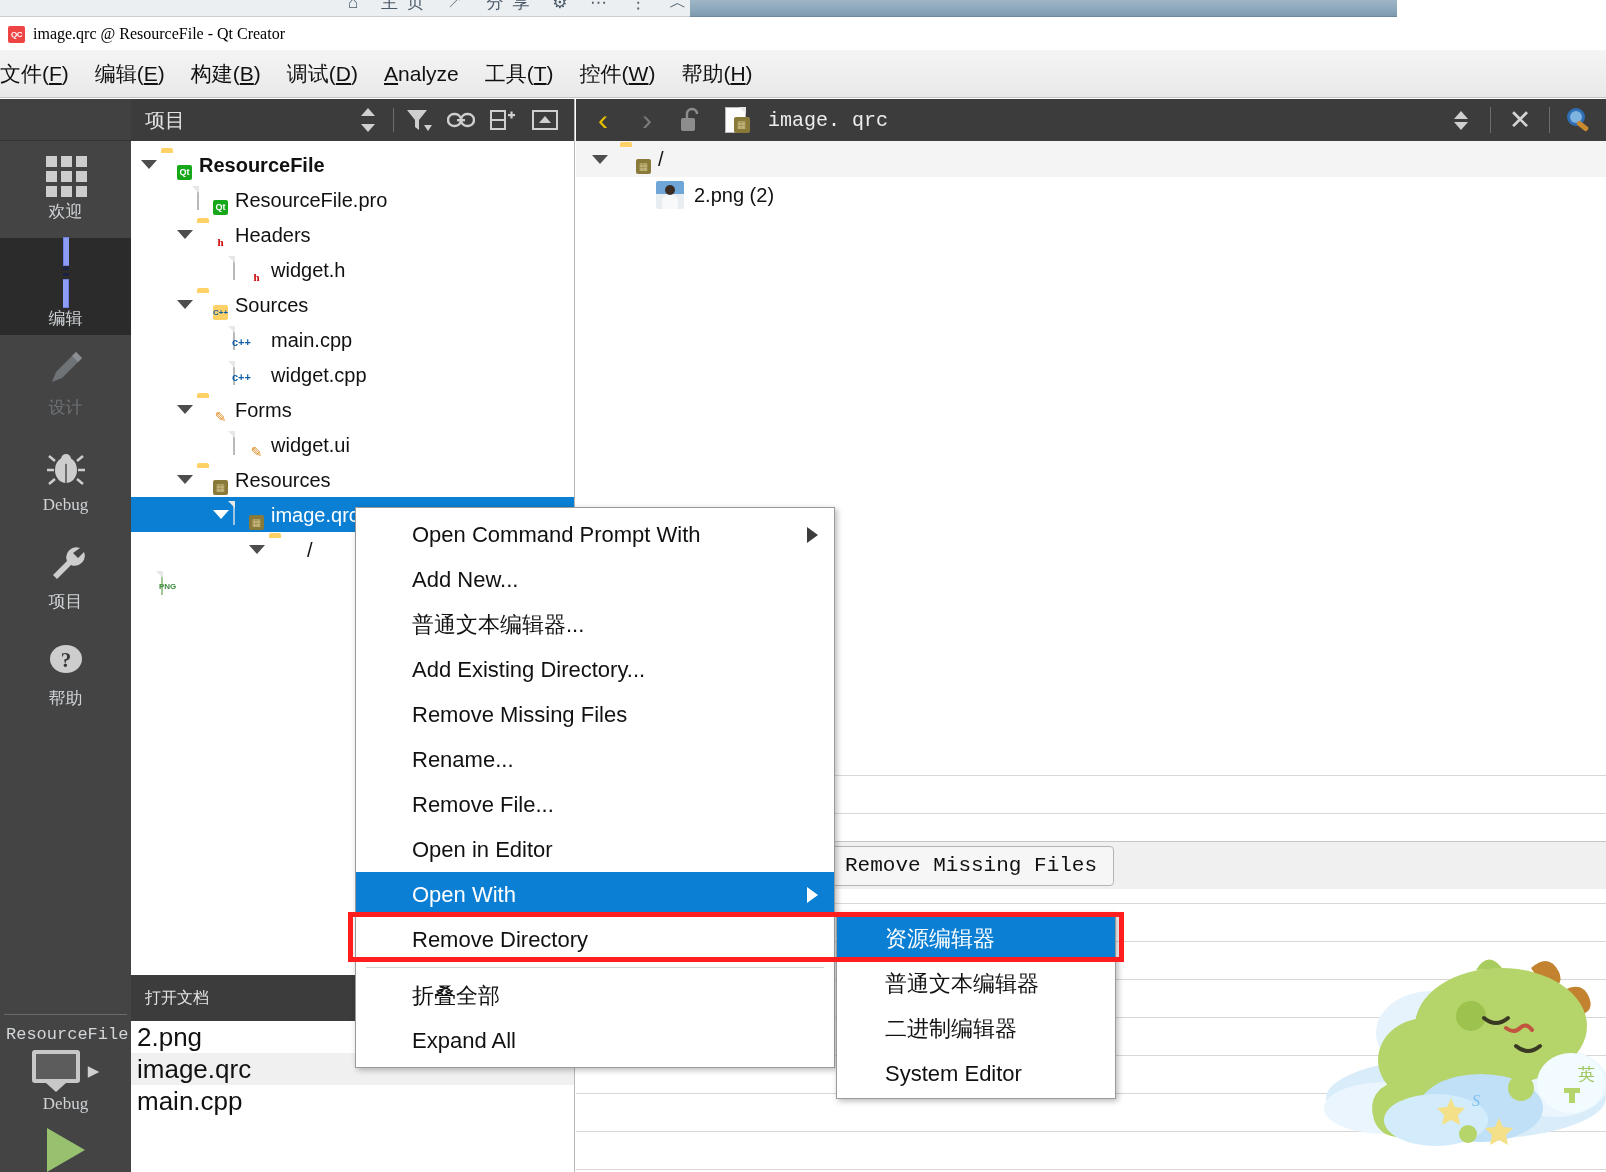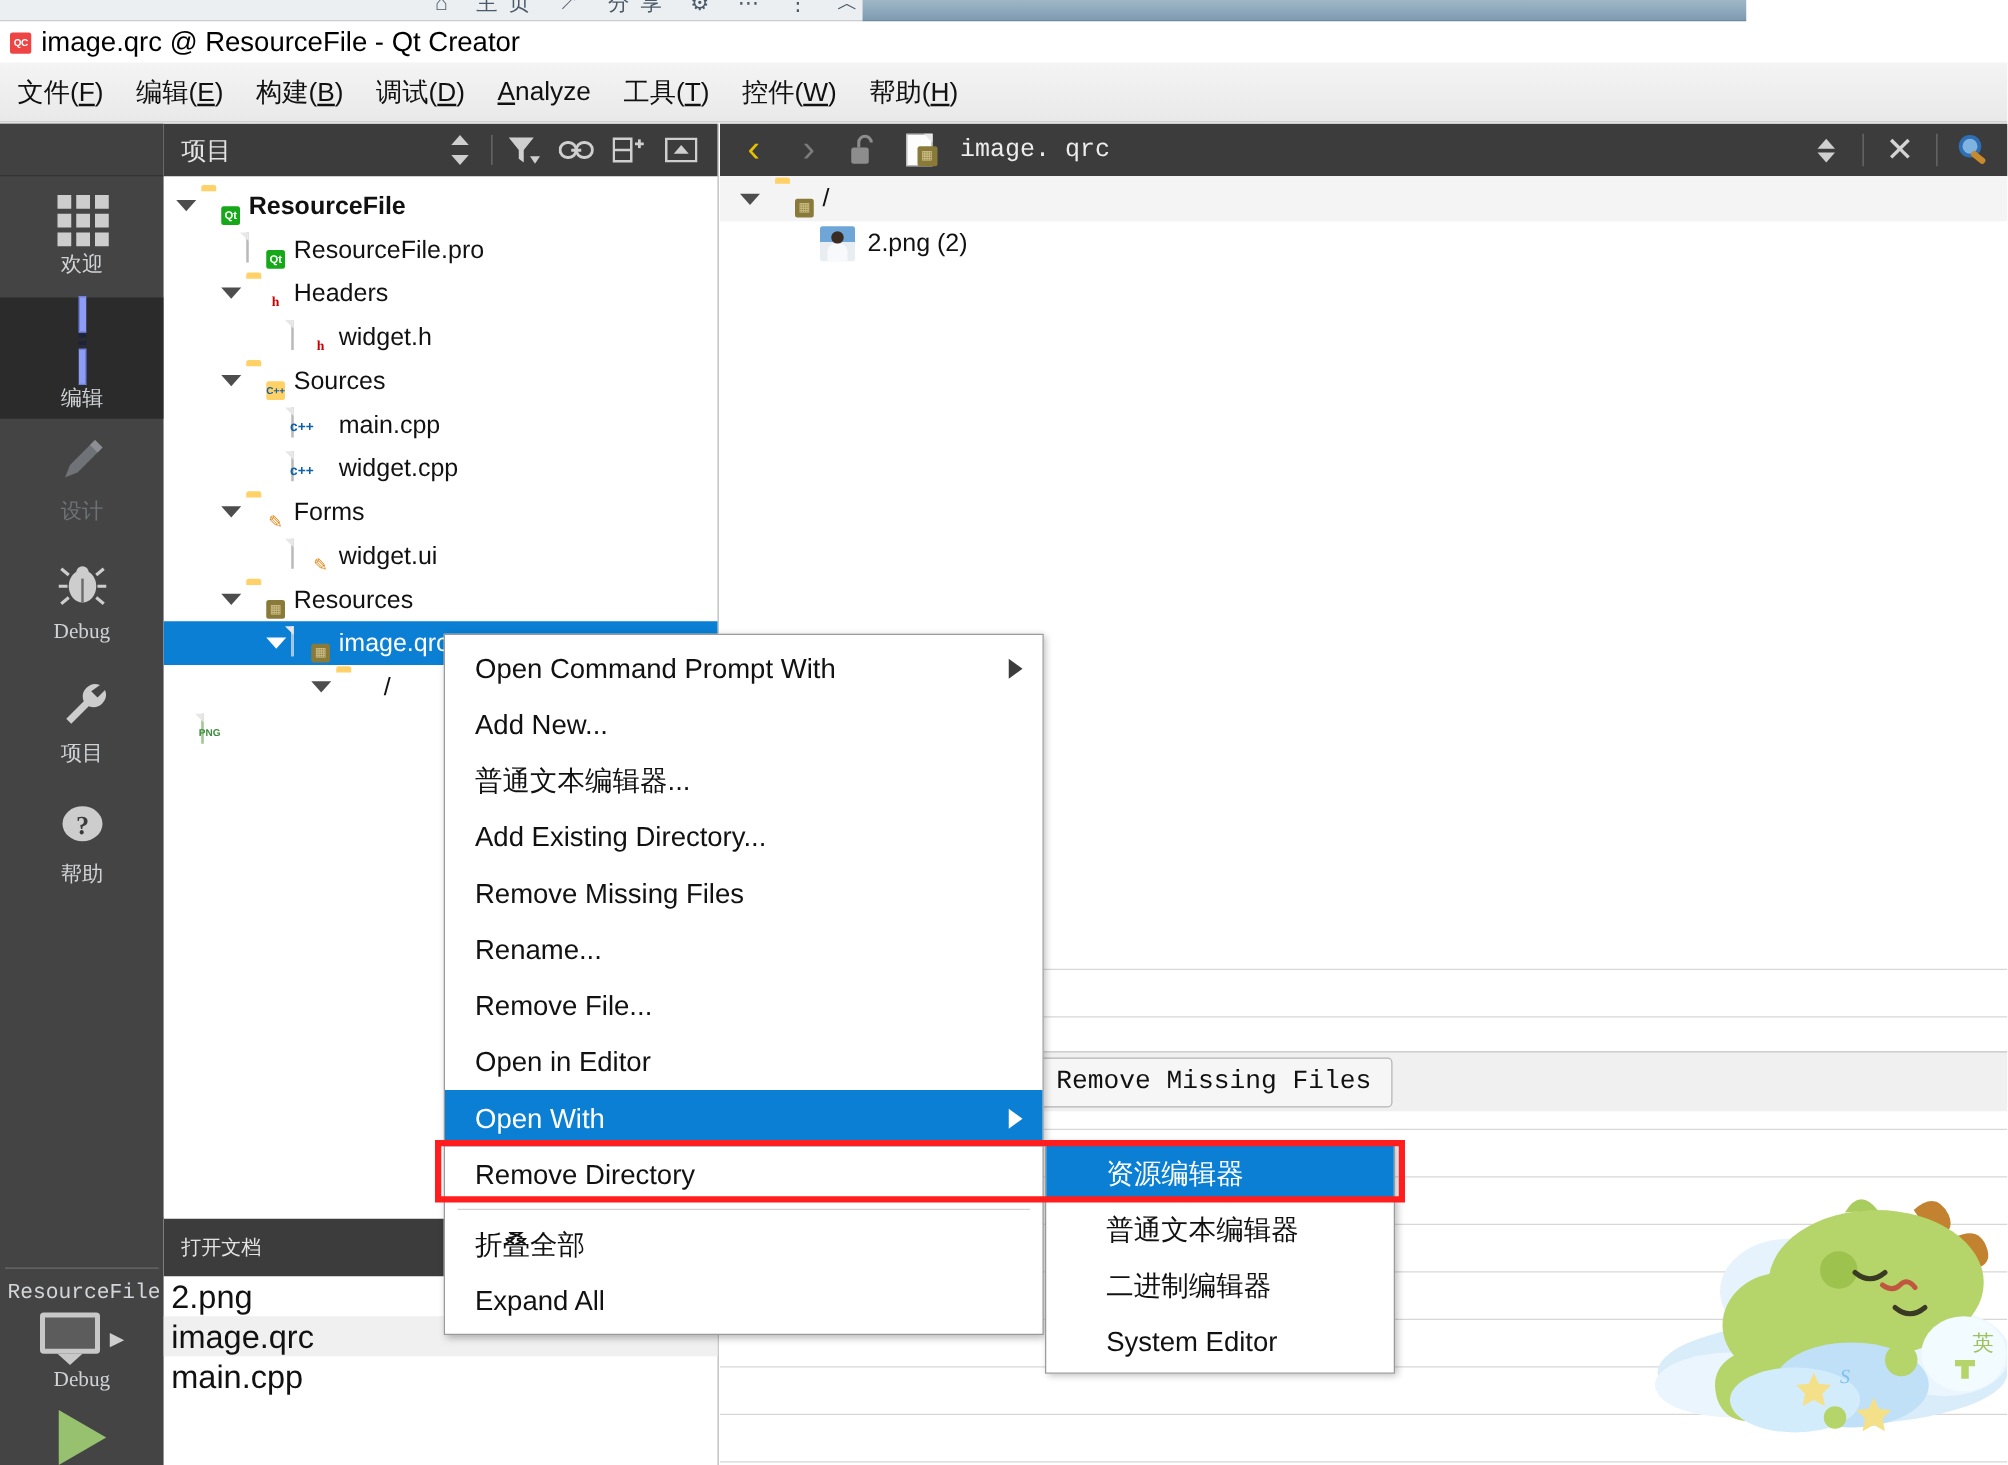--- a/index.html
+++ b/index.html
@@ -35,28 +35,28 @@
   .titlebar {
     position: absolute; left: 0; top: 18px; width: 1606px; height: 32px;
     background: #ffffff; display: flex; align-items: center; padding-left: 8px;
   }
   .qc-logo {
     width: 17px; height: 17px; background: #ef4444; border-radius: 2px;
     color: #fff; font-size: 8px; font-weight: bold; line-height: 17px;
     text-align: center; margin-right: 8px; letter-spacing: -0.5px;
     font-family: "Liberation Sans", sans-serif;
   }
-  .title-text { font-size: 22px; color: #000; }
+  .title-text { font-size: 16px; color: #000; font-family: Liberation Serif, serif; }
 
   
   .menubar {
     position: absolute; left: 0; top: 50px; width: 1606px; height: 48px;
     background: linear-gradient(180deg,#f4f4f4 0%,#e9e9e9 100%);
     border-bottom: 1px solid #c4c4c4;
-    display: flex; align-items: center; padding-left: 14px; gap: 26px;
+    display: flex; align-items: center; gap: 26px;
   }
   .menu-item { font-size: 21px; color: #111; cursor: default; white-space: nowrap; }
   .menu-item u { text-decoration: underline; }
 
   
   .modebar {
     position: absolute; left: 0; top: 99px; width: 131px; height: 1073px;
     background: #444444;
     display: flex; flex-direction: column;
   }
@@ -219,21 +219,21 @@
   
   .mascot { position: absolute; right: 0px; bottom: 60px; width: 290px; height: 200px; }
 
   
   .ctxmenu {
     position: absolute; left: 355px; top: 507px; width: 480px;
     background: #ffffff; border: 1px solid #9a9a9a; box-shadow: 2px 2px 6px rgba(0,0,0,.28);
     padding: 4px 0; z-index: 40;
   }
   .ctx-item {
-    height: 45px; display: flex; align-items: center; padding-left: 24px;
+    height: 45px; display: flex; align-items: center; padding-left: 56px;
     font-size: 22px; color: #111; position: relative; cursor: default; white-space: nowrap;
   }
   .ctx-item.highlight { background: #0a7fd4; color: #ffffff; }
   .ctx-sep { height: 1px; background: #d2d2d2; margin: 5px 10px; }
   .ctx-arrow {
     position: absolute; right: 16px; width: 0; height: 0;
     border-top: 8px solid transparent; border-bottom: 8px solid transparent;
     border-left: 11px solid #3c3c3c;
   }
   .ctx-item.highlight .ctx-arrow { border-left-color: #ffffff; }

